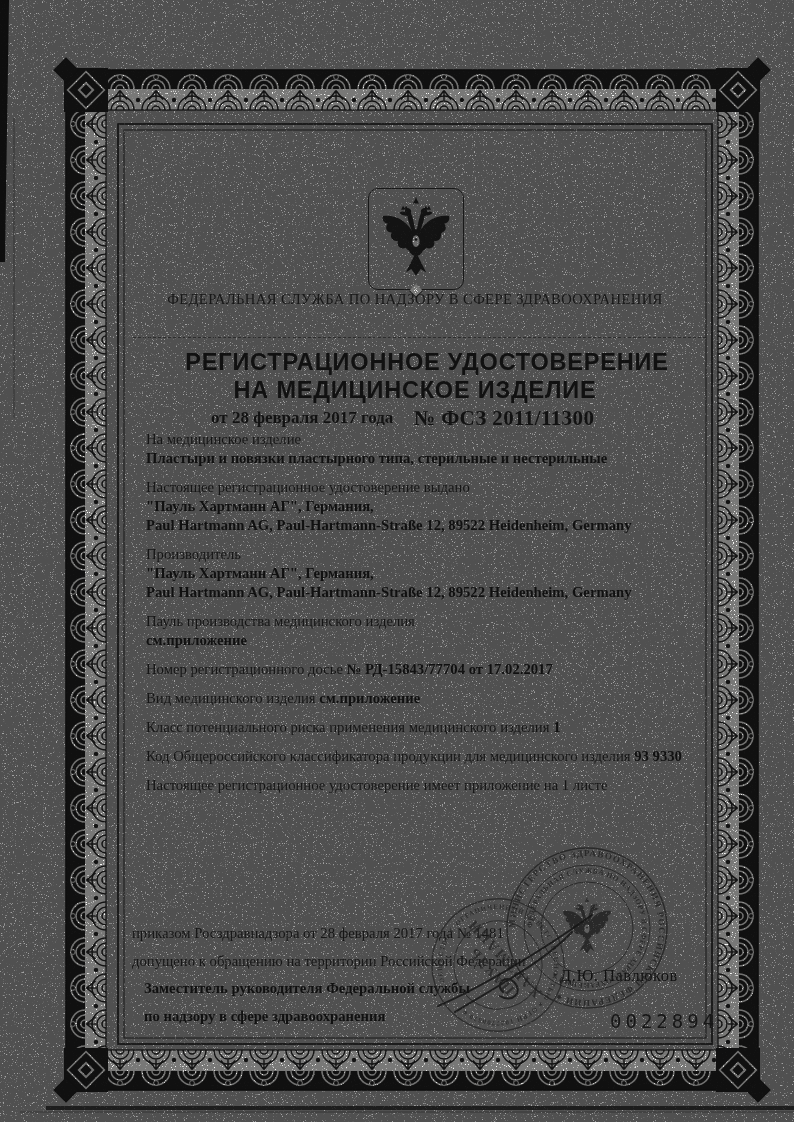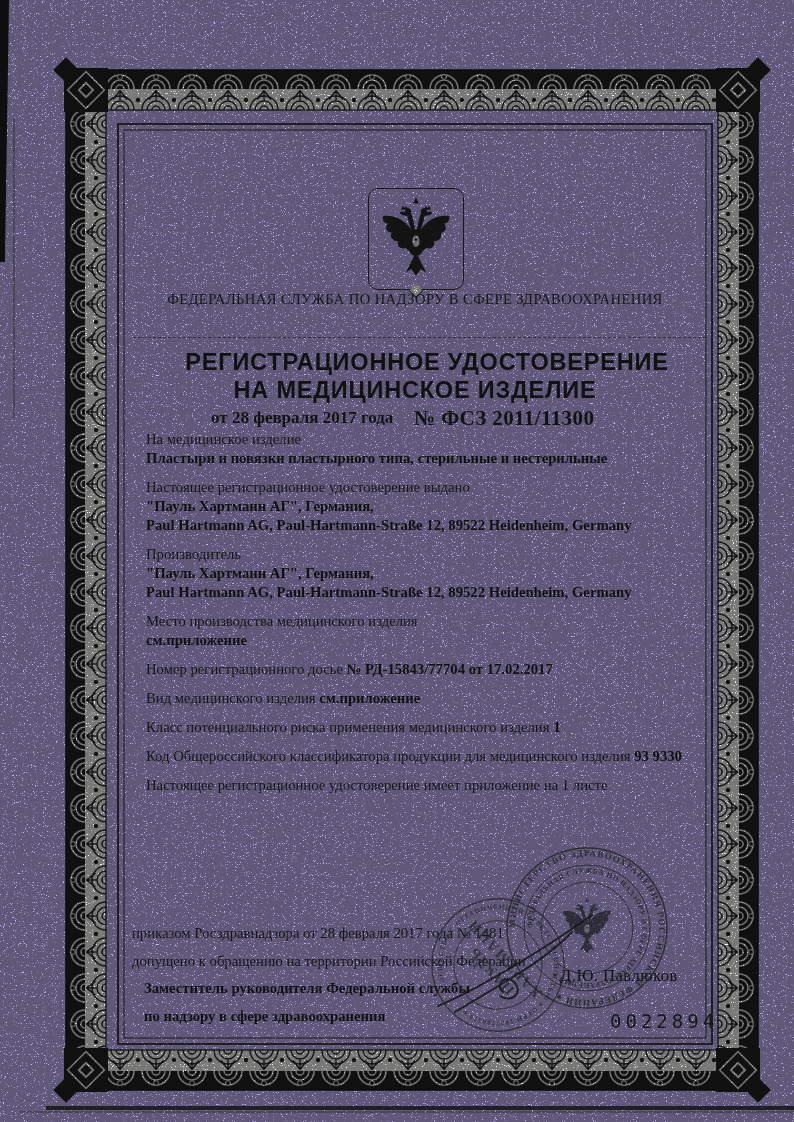--- a/index.html
+++ b/index.html
@@ -1,18 +1,18 @@
 <!DOCTYPE html>
 <html><head>
 <meta charset="utf-8">
 <style>
   html,body{margin:0;padding:0;}
   body{width:794px;height:1122px;background:#ffffff;overflow:hidden;
        font-family:"Liberation Serif", serif;color:#1c1c1c;}
-  .page{position:relative;width:794px;height:1122px;background:#c4b5fd;}
+  .page{position:relative;width:794px;height:1122px;background:#a3a3a3;}
 
   
   .edge-wedge{position:absolute;left:0;top:0;width:9px;height:262px;background:#101010;
               clip-path:polygon(0 0,100% 0,55% 100%,0 100%);}
   .edge-line{position:absolute;left:13px;top:118px;width:2px;height:300px;background:#666;opacity:.55;}
   .bottom-shadow{position:absolute;left:46px;top:1106px;width:748px;height:4px;background:#1d1d1d;opacity:.85;}
   .bottom-shadow2{position:absolute;left:20px;top:1111px;width:774px;height:2px;background:#555;opacity:.4;}
 
   
   .border-svg,.stamp-svg,.noise-svg{position:absolute;left:0;top:0;}
@@ -191,21 +191,21 @@
         <span>Настоящее регистрационное удостоверение выдано</span><br>
         <span class="b">"Пауль Хартманн АГ", Германия,</span><br>
         <span class="b">Paul Hartmann AG, Paul-Hartmann-Straße 12, 89522 Heidenheim, Germany</span>
       </p>
       <p>
         <span>Производитель</span><br>
         <span class="b">"Пауль Хартманн АГ", Германия,</span><br>
         <span class="b">Paul Hartmann AG, Paul-Hartmann-Straße 12, 89522 Heidenheim, Germany</span>
       </p>
       <p>
-        <span>Место производства медицинского изделия</span><br>
+        <span>Пауль производства медицинского изделия</span><br>
         <span class="b">см.приложение</span>
       </p>
       <p>
         <span>Номер регистрационного досье</span>
         <span class="b">№ РД-15843/77704 от 17.02.2017</span>
       </p>
       <p>
         <span>Вид медицинского изделия</span>
         <span class="b">см.приложение</span>
       </p>

